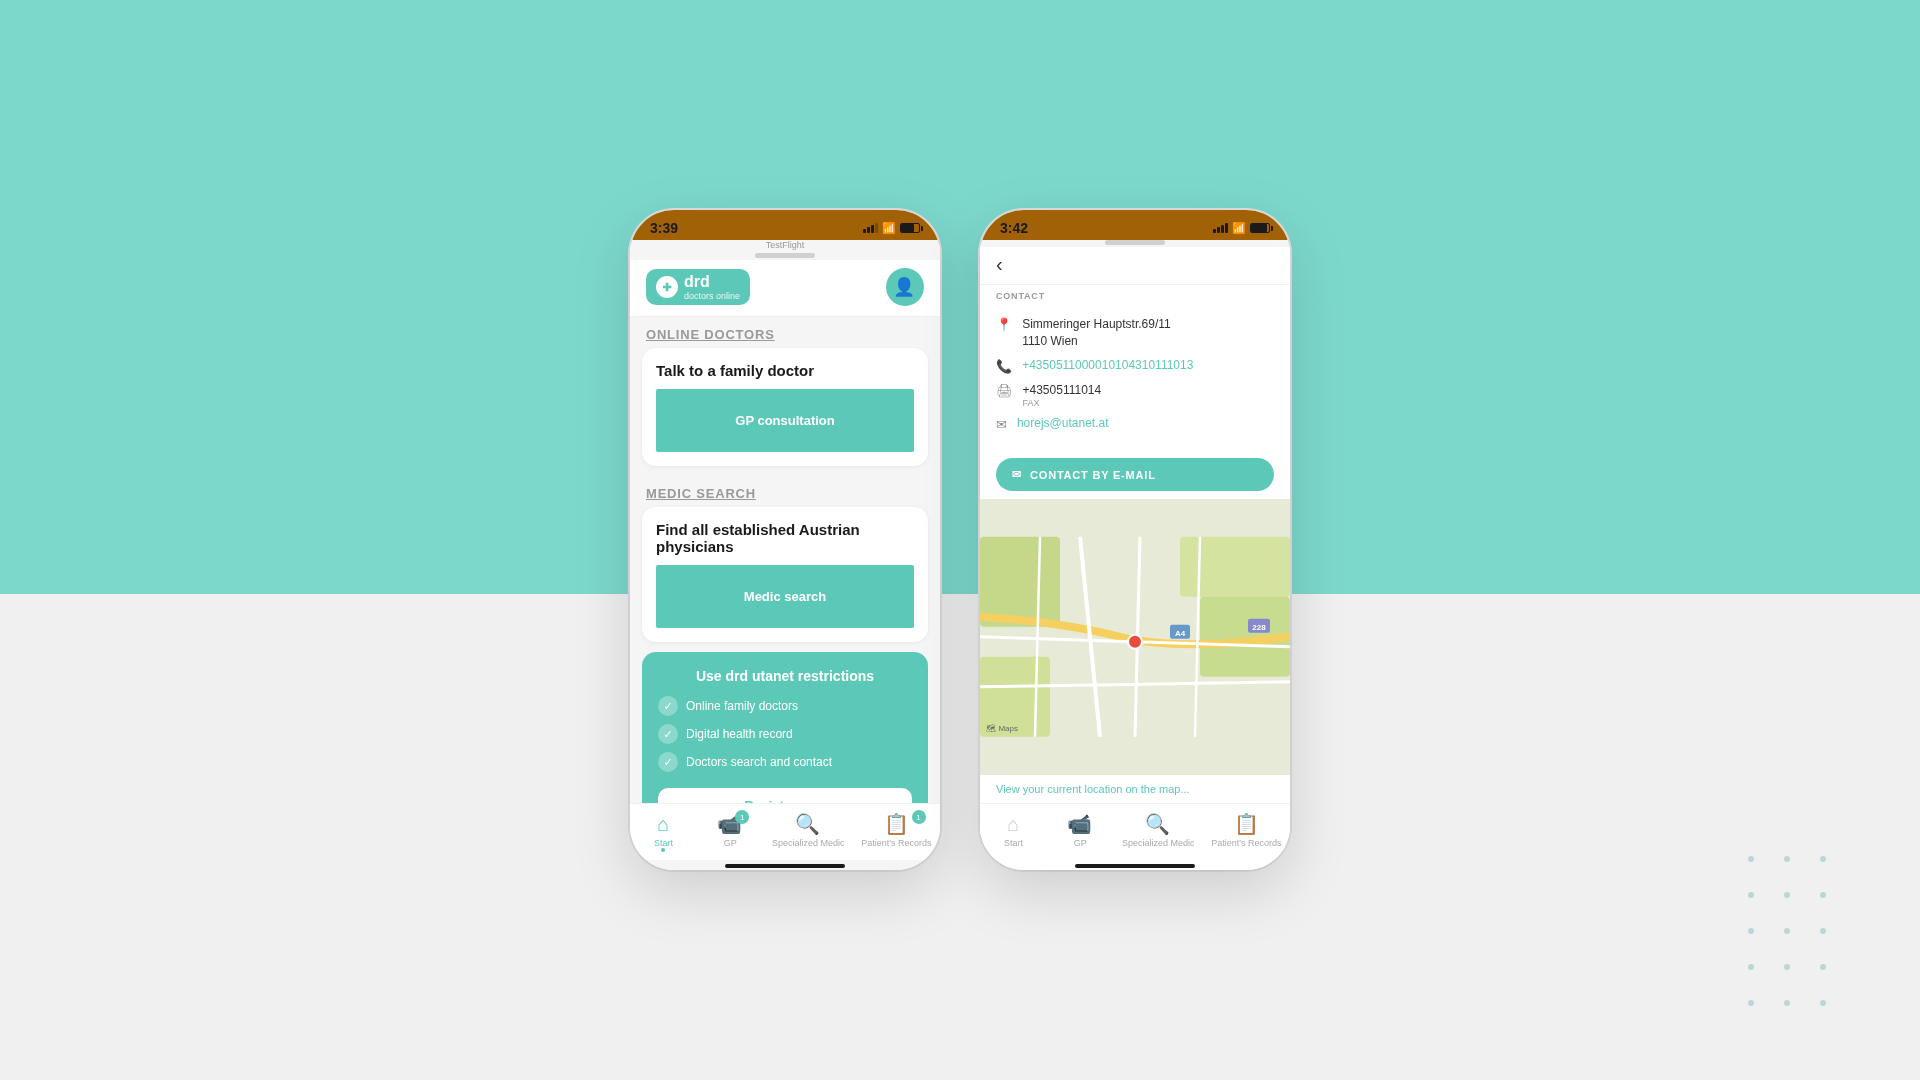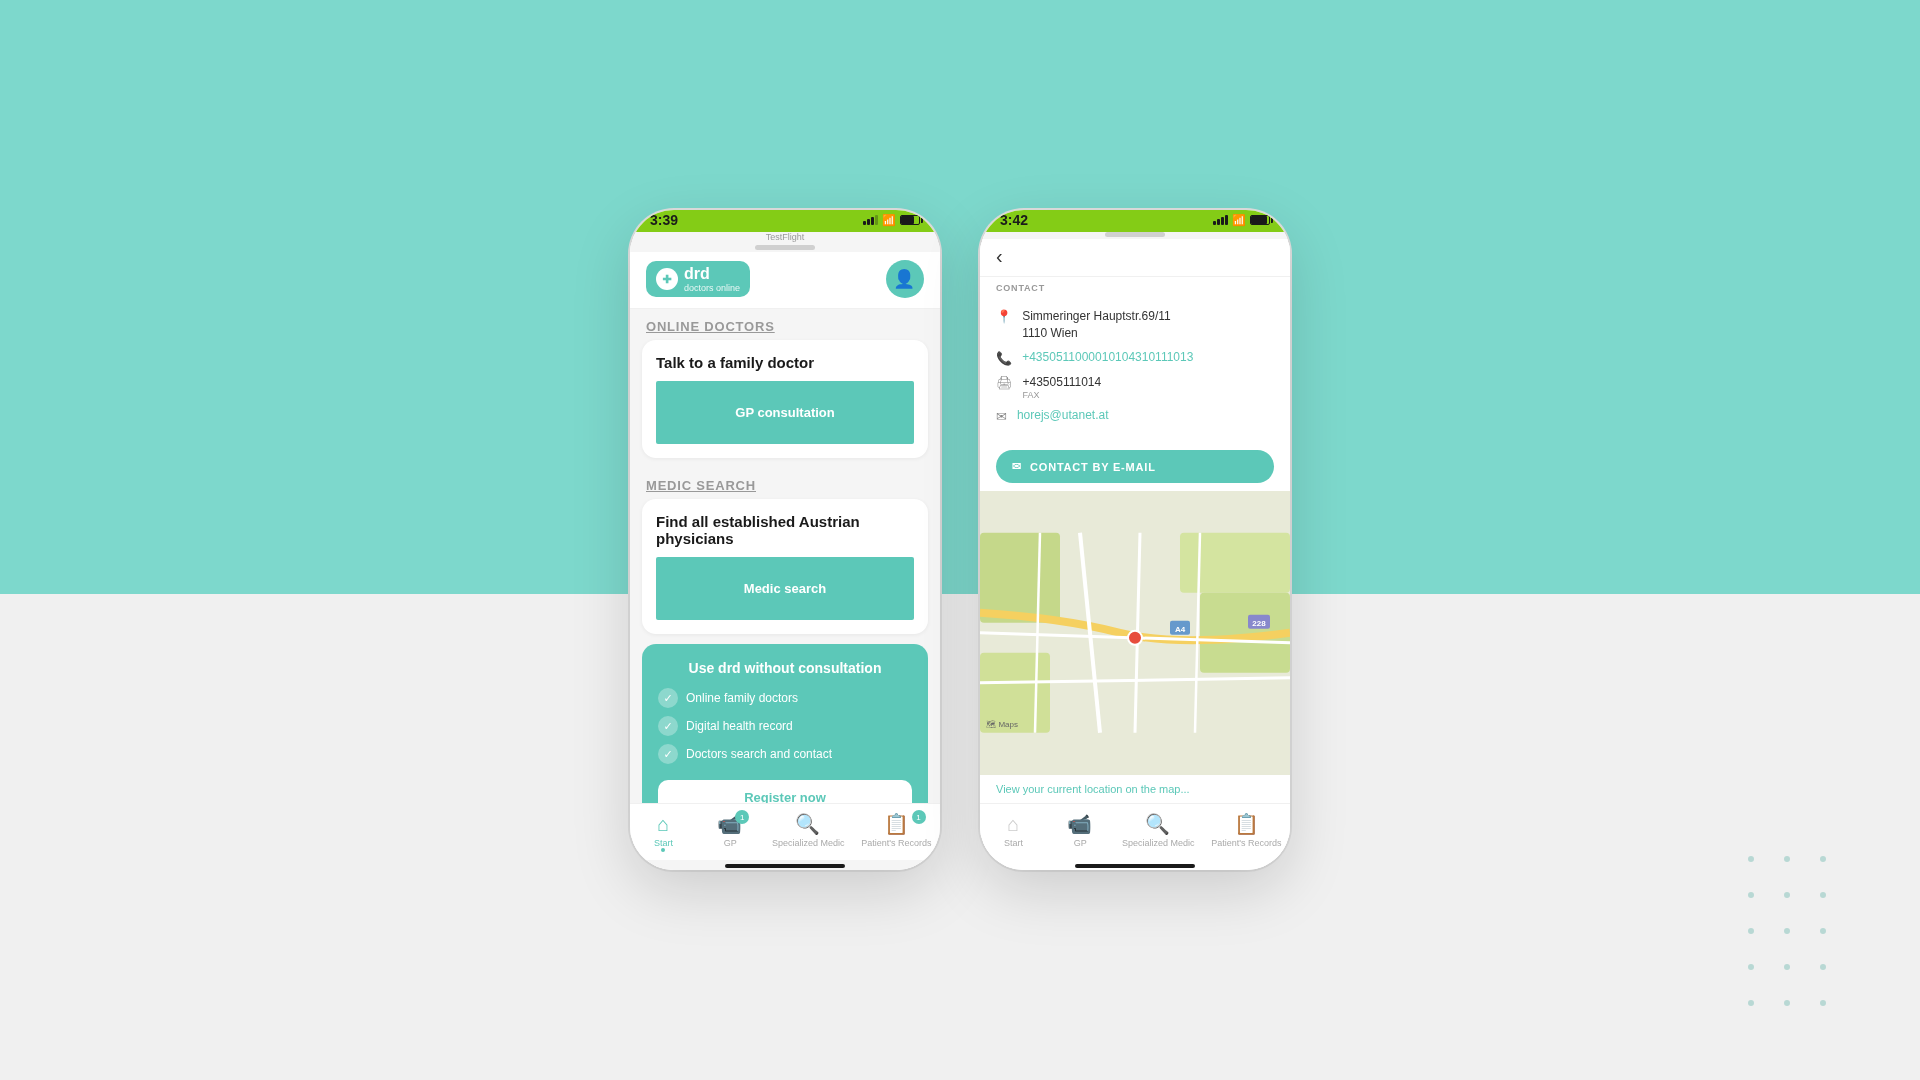--- a/index.html
+++ b/index.html
@@ -41,22 +41,22 @@
       border-radius: 44px;
       box-shadow: 0 20px 60px rgba(0,0,0,0.15), 0 0 0 2px #e0e0e0, inset 0 0 0 2px #fff;
       overflow: hidden;
       position: relative;
       display: flex;
       flex-direction: column;
     }
 
     
     .status-bar {
-      background: #84cc16;
-      padding: 2px 20px 4px;
+      background: #a16207;
+      padding: 10px 20px 4px;
       display: flex;
       align-items: center;
       justify-content: space-between;
       font-size: 12px;
       font-weight: 600;
       color: #1a1a1a;
       flex-shrink: 0;
     }
     .status-bar .time { font-size: 14px; font-weight: 700; }
     .status-icons { display: flex; align-items: center; gap: 4px; }
@@ -434,21 +434,21 @@
       <div class="section-label">MEDIC SEARCH</div>
 
       <div class="card">
         <div class="card-title">Find all established Austrian physicians</div>
         <button class="teal-btn">
           <span>Medic search</span>
         </button>
       </div>
 
       <div class="promo-card">
-        <div class="promo-title">Use drd without consultation</div>
+        <div class="promo-title">Use drd utanet restrictions</div>
         <div class="promo-item">
           <div class="check-circle">✓</div>
           <span class="promo-item-text">Online family doctors</span>
         </div>
         <div class="promo-item">
           <div class="check-circle">✓</div>
           <span class="promo-item-text">Digital health record</span>
         </div>
         <div class="promo-item">
           <div class="check-circle">✓</div>

